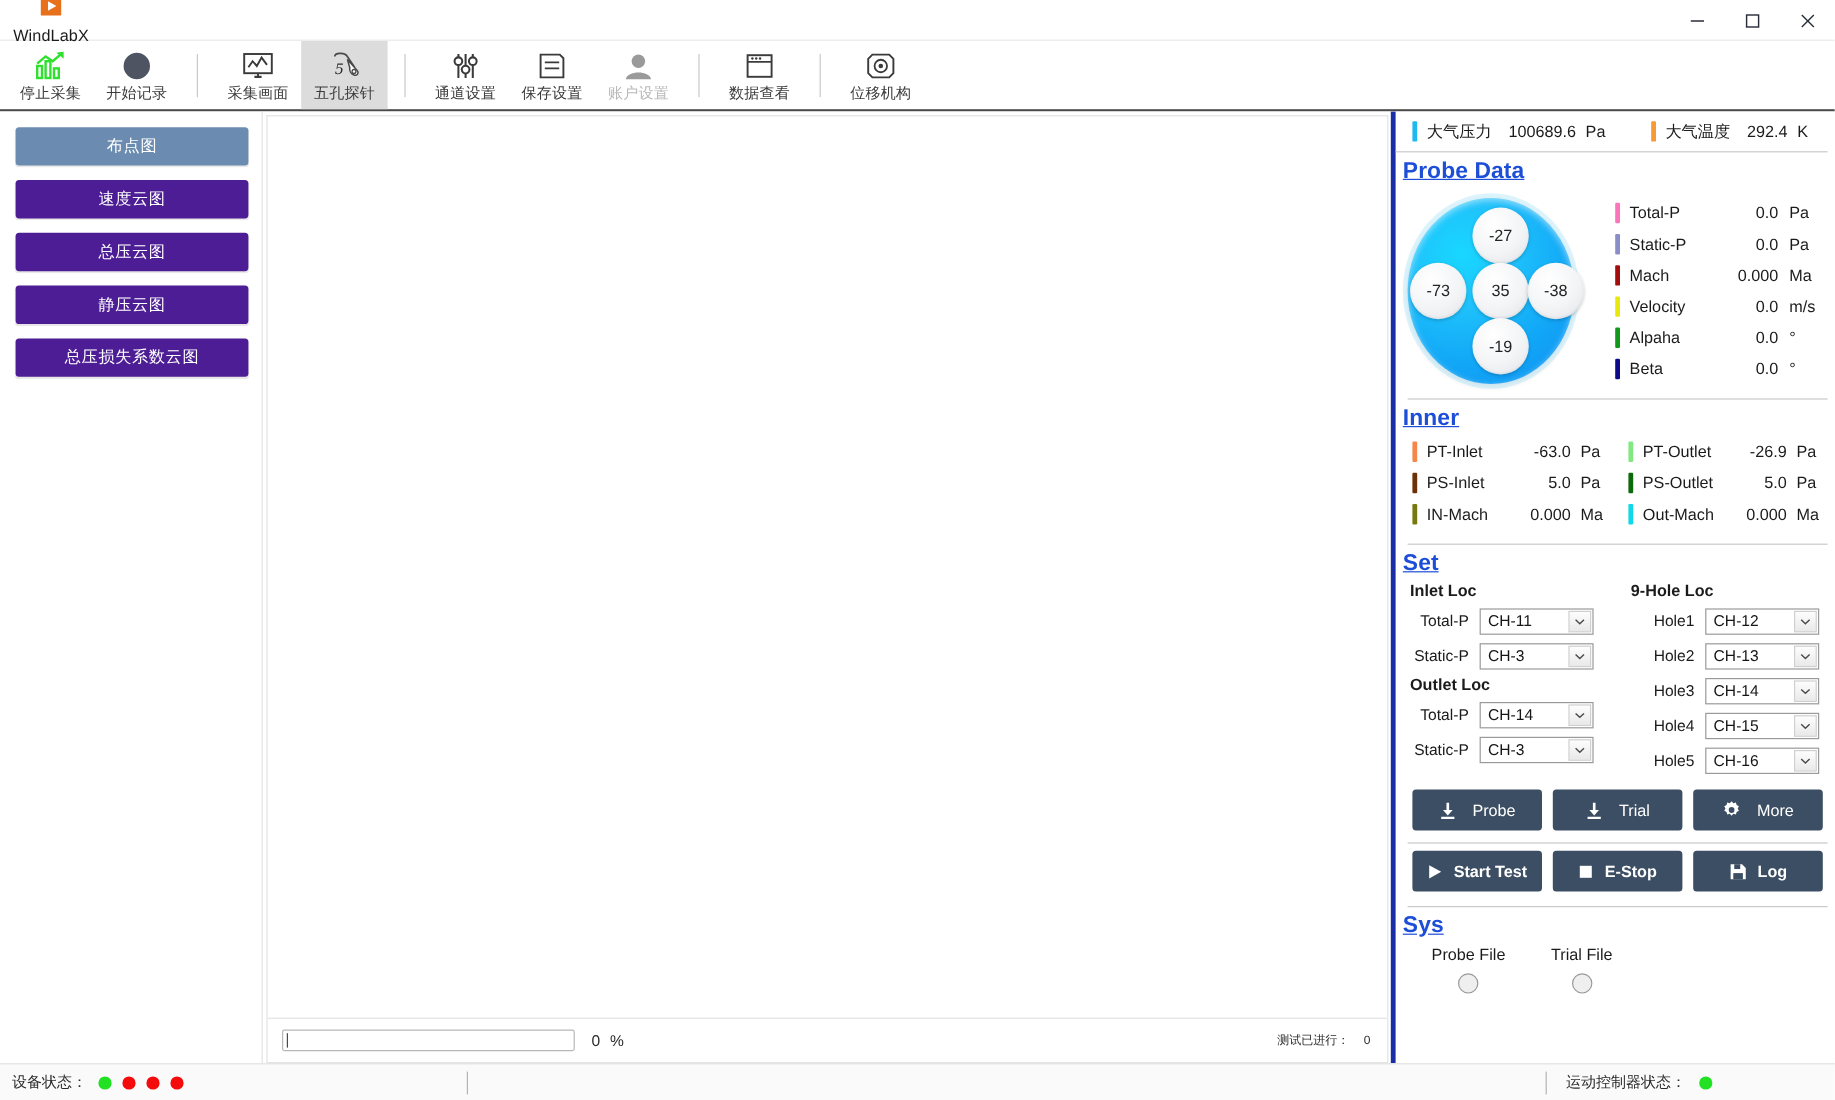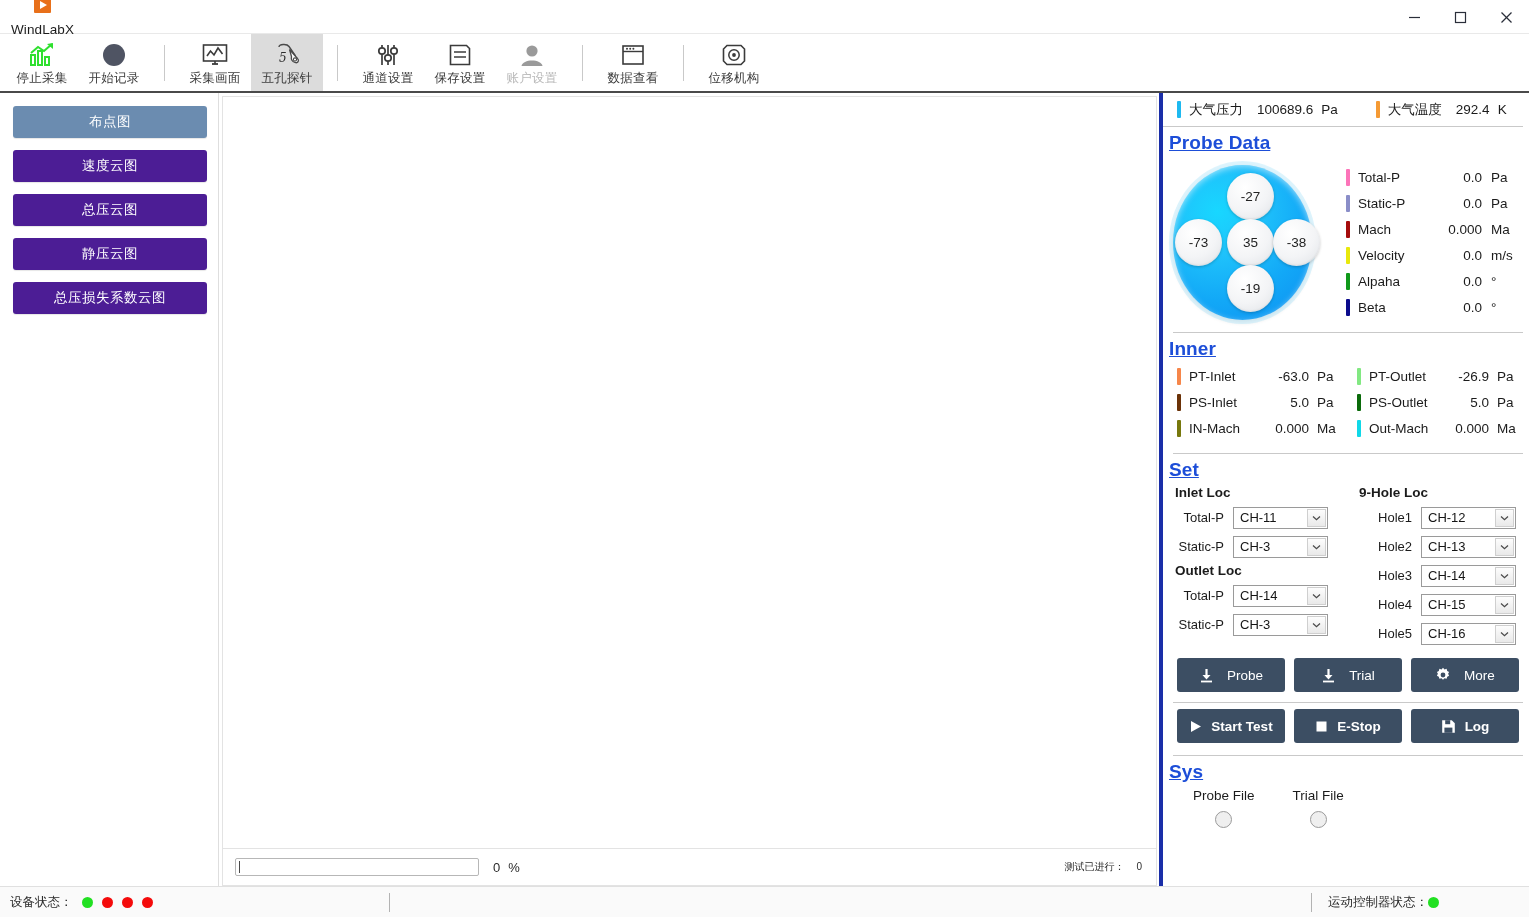--- a/index.html
+++ b/index.html
@@ -261,29 +261,29 @@
     border: 1px solid #9a9a9a;
     background: #efefef;
   }
 
   
   .statusbar {
     height: 31px; min-height: 31px;
     background: #fafafa;
     border-top: 1px solid #e0e0e0;
     display: flex; align-items: center;
-    padding: 0 0 0 10px;
+    padding: 0 12px 0 10px;
     font-size: 12.5px; color: #2b2b2b;
   }
   .st-group { display: flex; align-items: center; gap: 9px; }
   .dot { width: 11px; height: 11px; border-radius: 50%; display: inline-block; }
   .dot.g { background: #22e022; }
   .dot.r { background: #f40b0b; }
   .st-sep { width: 1px; height: 19px; background: #b3b3b3; margin: 0 16px; }
-  .st-right { display: flex; align-items: center; gap: 0; }
+  .st-right { display: flex; align-items: center; gap: 11px; }
 </style>
 </head>
 <body>
 
 <div class="app">
 
   <div class="titlebar">
     <div class="title-left">
       <div class="logo-box">
         <div class="logo-tri"></div>

